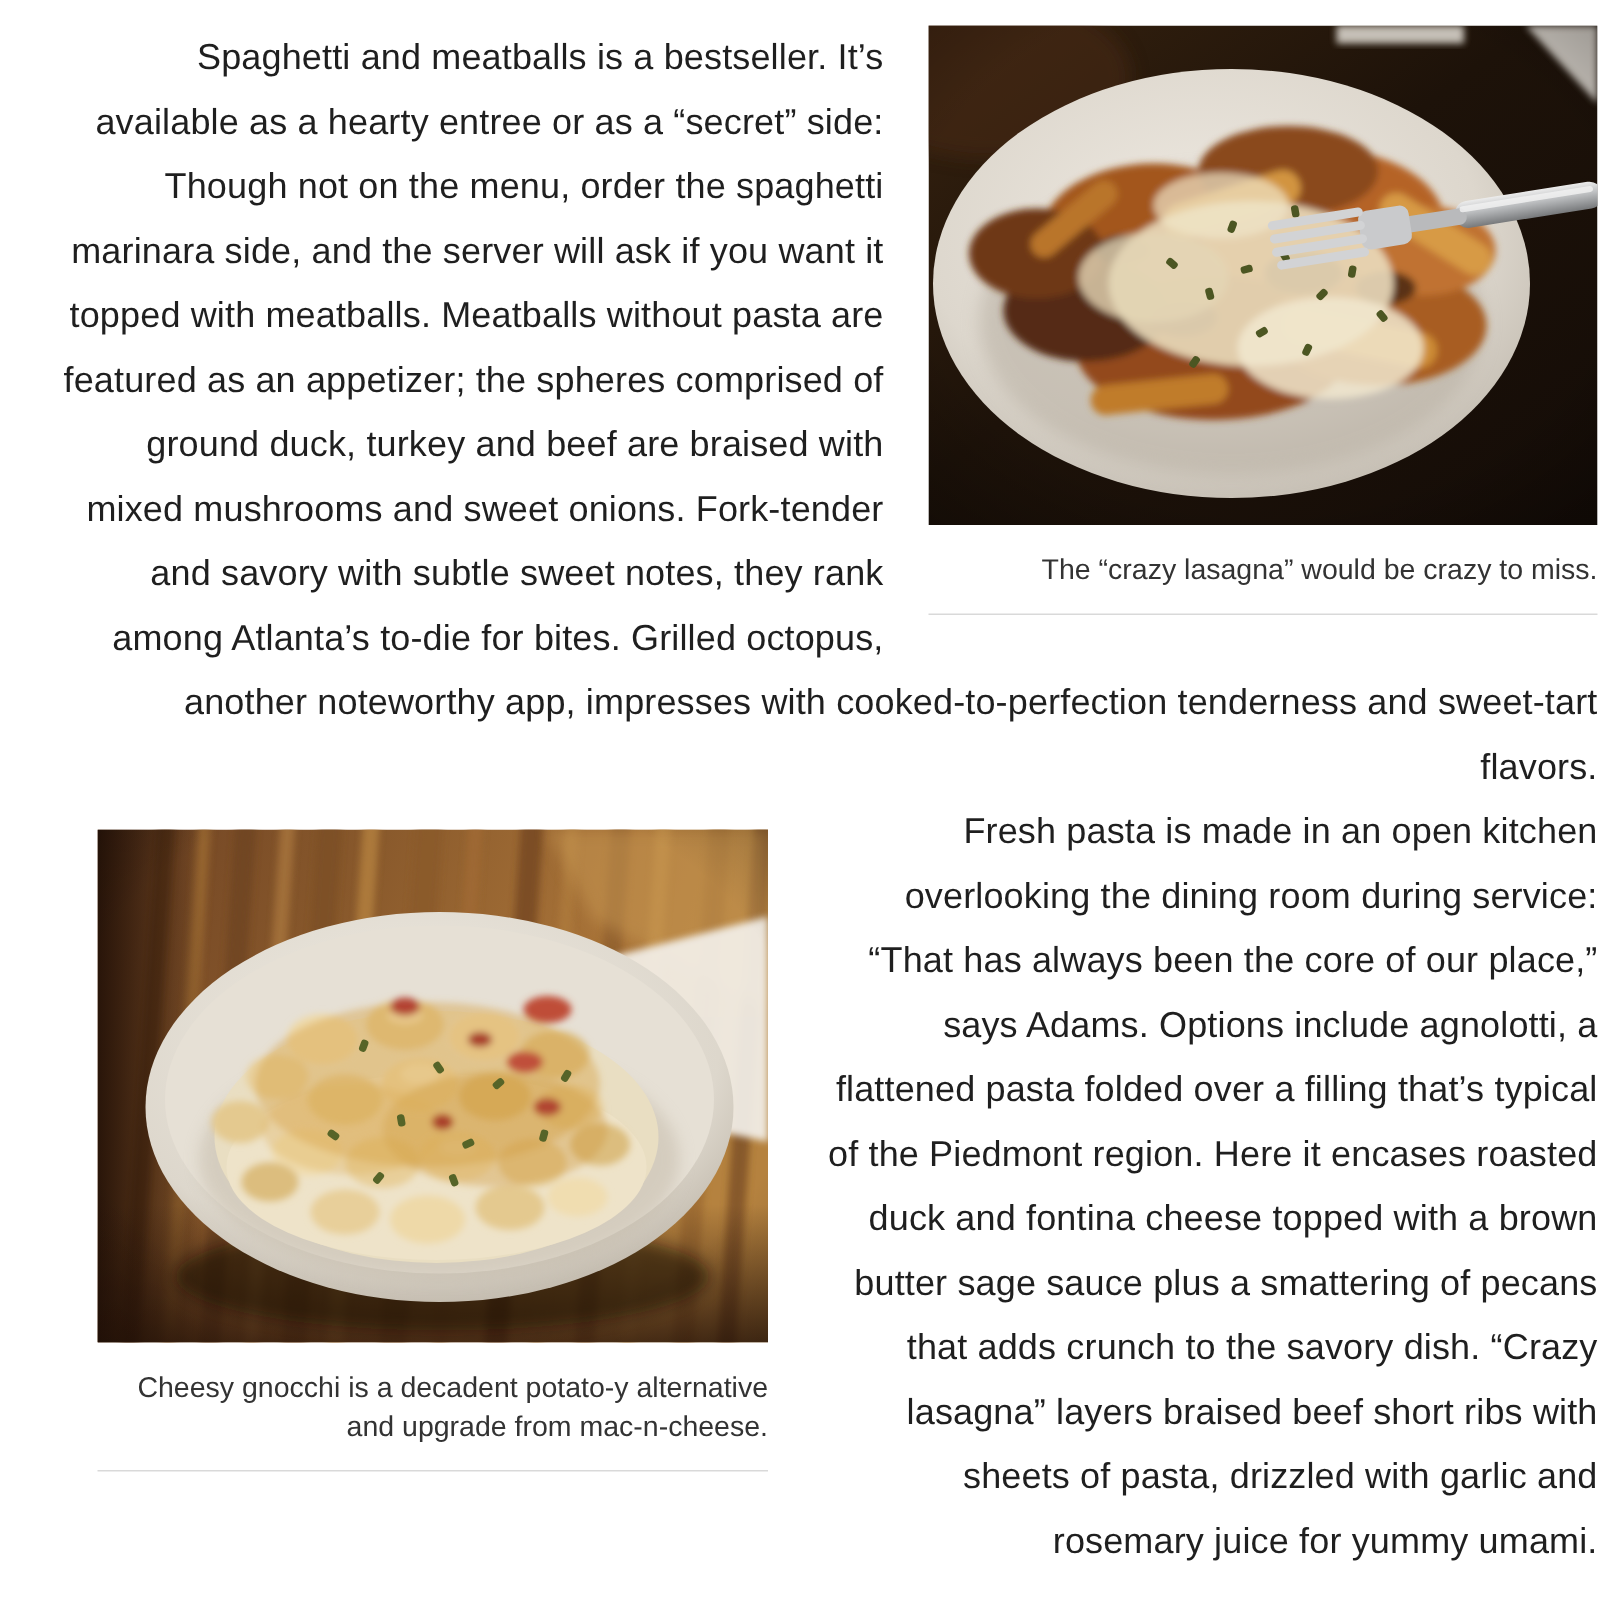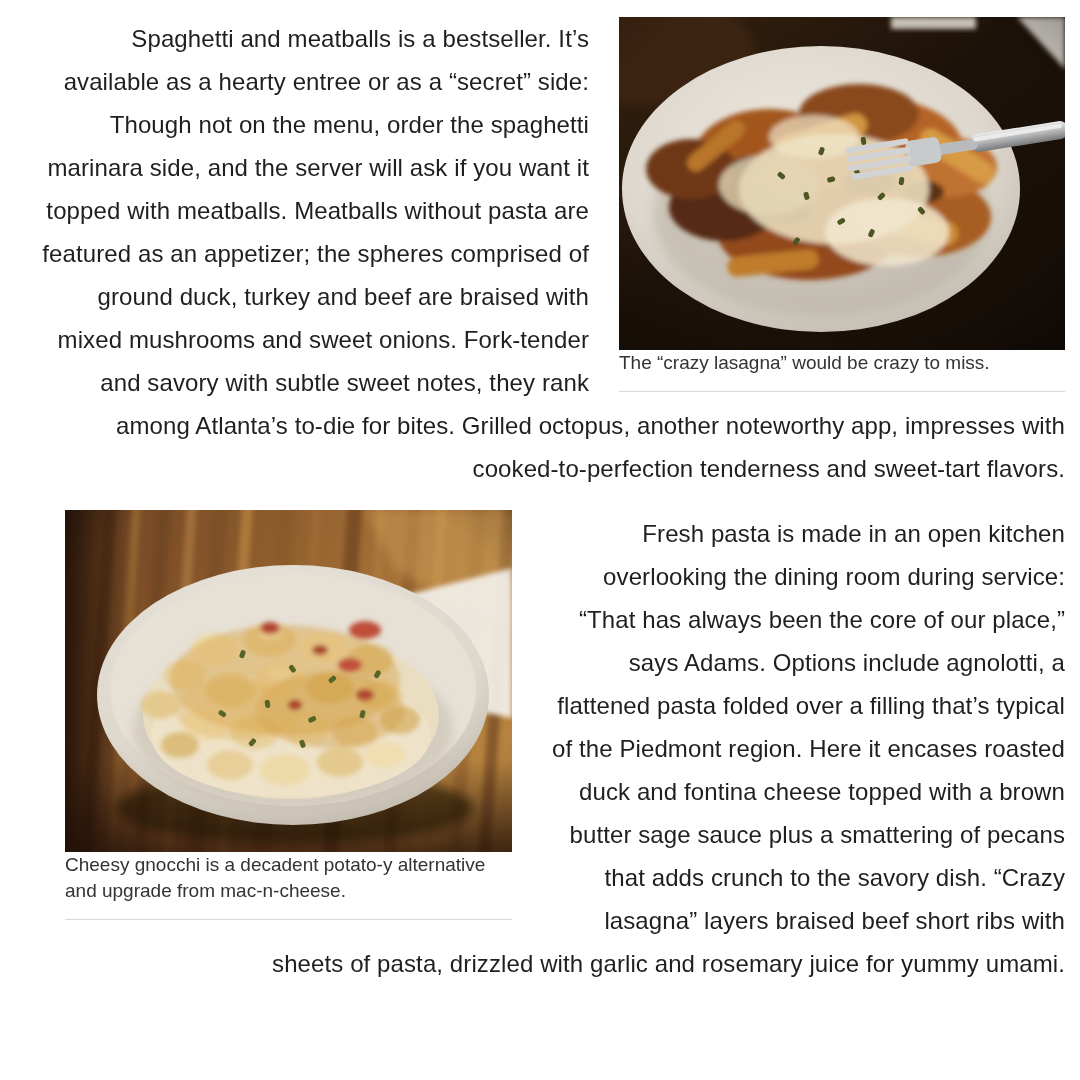--- a/index.html
+++ b/index.html
@@ -13,29 +13,31 @@
     width:1080px; height:1080px;
     padding:17px 15px 0 38px;
   }
   .para {
     font-size:24px;
     line-height:43px;
     color:#1f1f1f;
     letter-spacing:0.1px;
     text-align:right;
   }
-  .para2 { margin-top:22px; }
+  .para2 { }
   figure { margin:0; padding:0; }
   .fig-right { float:right; width:446px; margin:0 0 12px 30px; }
   .fig-left  { float:left;  width:447px; margin:20px 28px 12px 0;padding-left:27px; }
   .photo svg { display:block; width:100%; height:auto; }
   figcaption {
     font-size:19px;
     line-height:26px;
     color:#333333;
+    margin-top:18px;
+    text-align:right;
   }
   .caption-rule {
     border:0;
     border-top:1px solid #d9d9d9;
     margin:15px 0 0 0;
   }
 </style>
 </head>
 <body>
 

